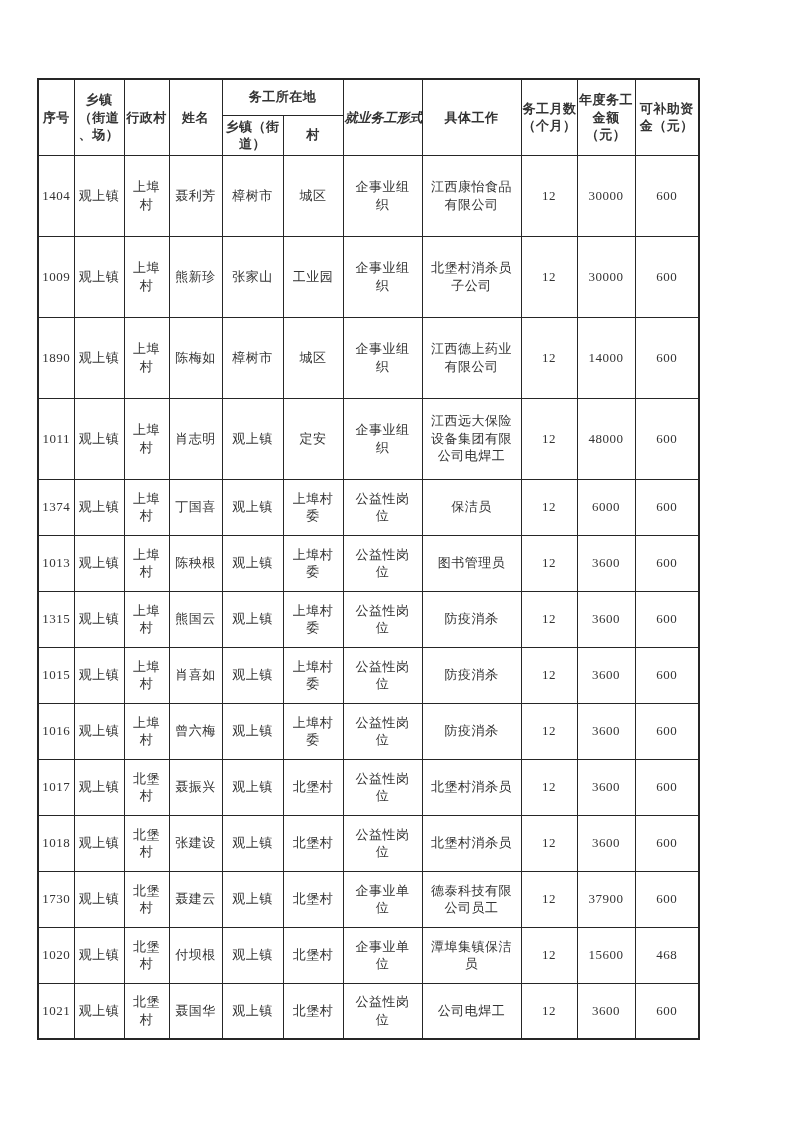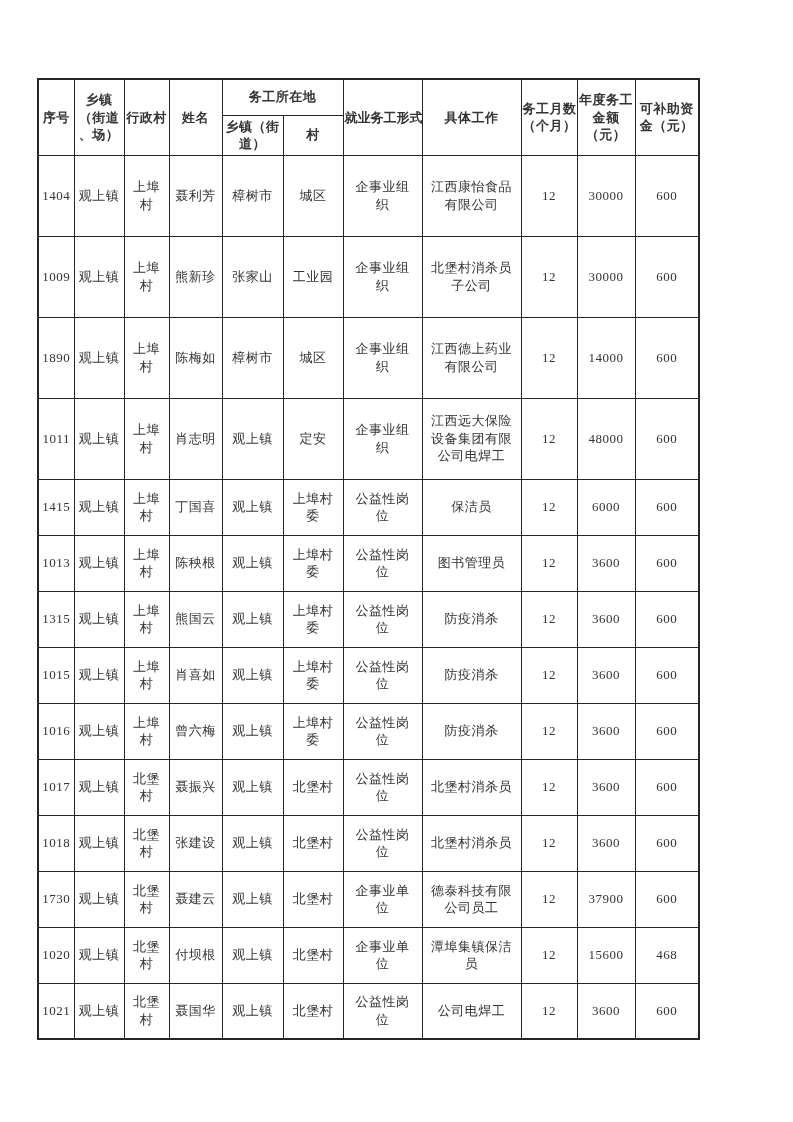--- a/index.html
+++ b/index.html
@@ -69,21 +69,21 @@
     </colgroup>
     <thead>
       <tr class="h-top">
         <th rowspan="2">序号</th>
         <th rowspan="2">乡镇
 （街道
 、场）</th>
         <th rowspan="2">行政村</th>
         <th rowspan="2">姓名</th>
         <th colspan="2">务工所在地</th>
-        <th rowspan="2" style="letter-spacing:0;">就业务工形式</th>
+        <th rowspan="2" style="letter-spacing:0;font-style:italic;">就业务工形式</th>
         <th rowspan="2">具体工作</th>
         <th rowspan="2">务工月数
 （个月）</th>
         <th rowspan="2">年度务工
 金额
 （元）</th>
         <th rowspan="2">可补助资
 金（元）</th>
       </tr>
       <tr class="h-sub">
@@ -152,21 +152,21 @@
           <td>企事业组
 织</td>
           <td>江西远大保险
 设备集团有限
 公司电焊工</td>
           <td>12</td>
           <td>48000</td>
           <td>600</td>
         </tr>
         <tr>
-          <td>1415</td>
+          <td>1374</td>
           <td>观上镇</td>
           <td>上埠
 村</td>
           <td>丁国喜</td>
           <td>观上镇</td>
           <td>上埠村
 委</td>
           <td>公益性岗
 位</td>
           <td>保洁员</td>

